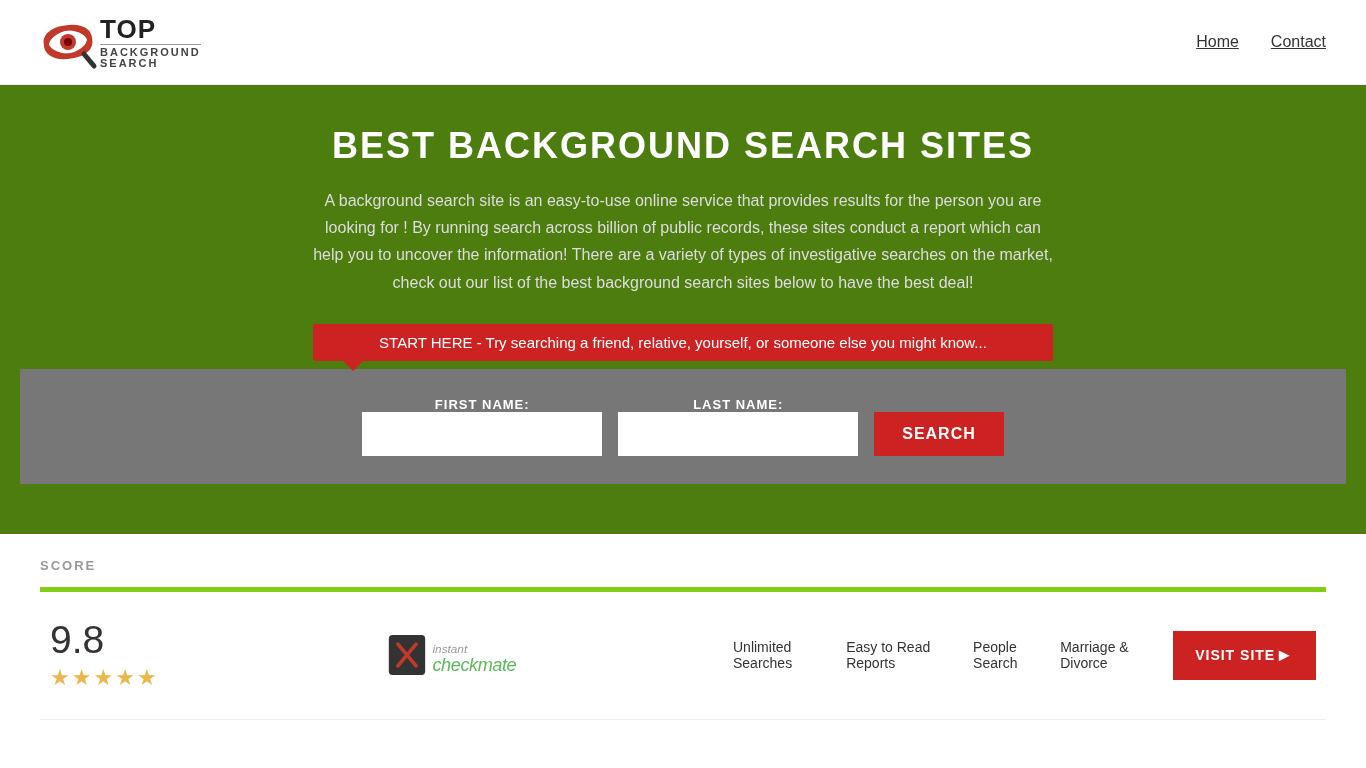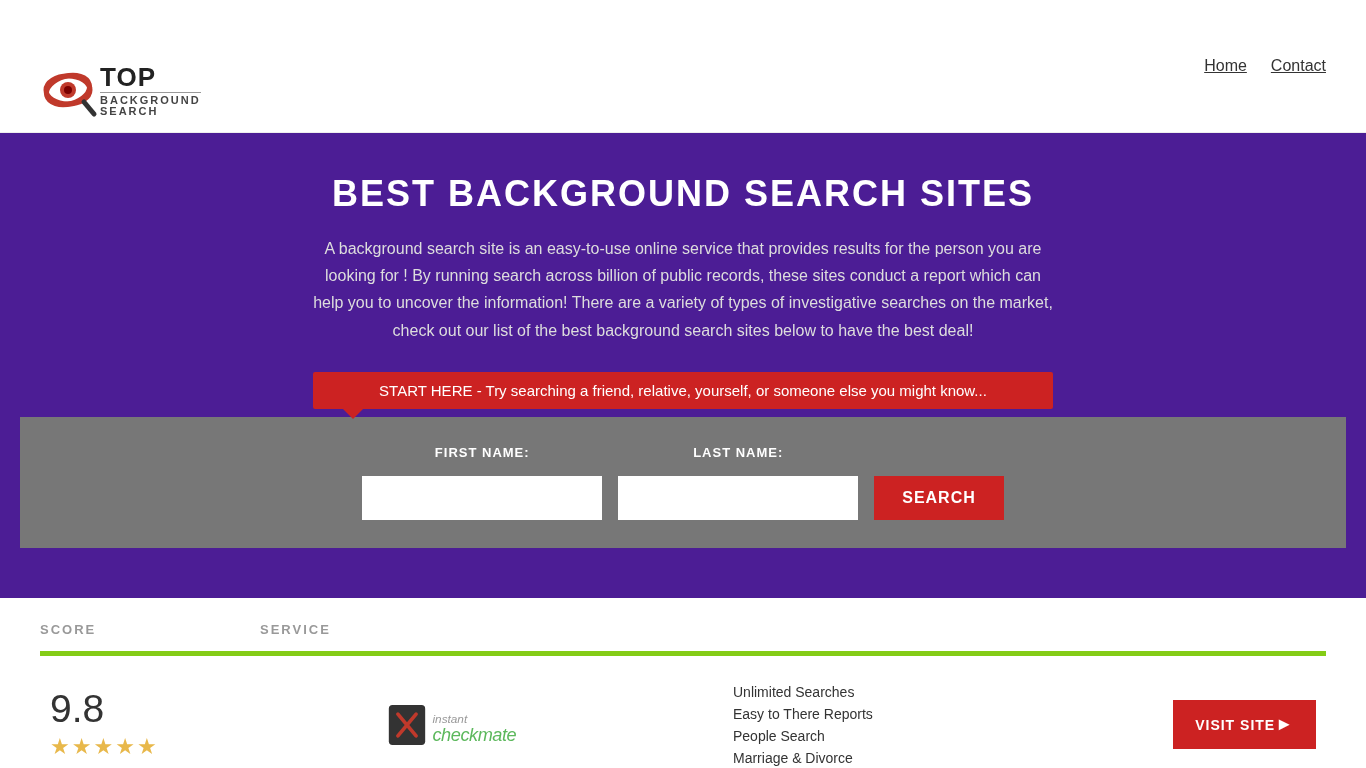--- a/index.html
+++ b/index.html
@@ -11,21 +11,20 @@
       align-items: center;
       justify-content: space-between;
       padding: 12px 40px;
       background: #fff;
       border-bottom: 1px solid #eee;
     }
     .logo-area {
       display: flex;
       align-items: center;
       gap: 0;
-      margin-top: 48px;
     }
     .logo-icon {
       width: 60px;
       height: 60px;
     }
     .logo-text {
       display: flex;
       flex-direction: column;
       line-height: 1;
     }
@@ -39,31 +38,31 @@
       font-size: 11px;
       font-weight: 700;
       color: #444;
       letter-spacing: 2px;
       border-top: 1px solid #999;
       padding-top: 2px;
       margin-top: 2px;
     }
     .nav {
       display: flex;
-      gap: 24px;
+      gap: 32px;
     }
     .nav a {
       text-decoration: underline;
       color: #333;
       font-size: 16px;
     }
 
     
     .hero {
-      background: #4c1d95;
+      background: #4d7c0f;
       padding: 40px 20px 50px;
       text-align: center;
       color: #fff;
     }
     .hero h1 {
       font-size: 36px;
       font-weight: 900;
       letter-spacing: 2px;
       color: #fff;
       margin-bottom: 20px;
@@ -103,21 +102,21 @@
     }
     .search-form-inner {
       display: flex;
       align-items: flex-end;
       justify-content: center;
       gap: 16px;
     }
     .form-group {
       display: flex;
       flex-direction: column;
-      gap: 16px;
+      gap: 0;
     }
     .form-group label {
       font-size: 13px;
       font-weight: 700;
       color: #fff;
       letter-spacing: 1px;
     }
     .form-group input {
       width: 240px;
       height: 44px;
@@ -192,21 +191,21 @@
     }
     .service-logo {
       max-width: 200px;
       height: 60px;
       display: flex;
       align-items: center;
       justify-content: center;
     }
     .features-col {
       display: flex;
-      flex-direction: column;
+      flex-direction: row;
       gap: 6px;
       padding-left: 20px;
     }
     .feature-item {
       font-size: 14px;
       color: #333;
     }
     .visit-col {
       display: flex;
       align-items: center;
@@ -272,21 +271,20 @@
       </div>
       <button class="search-btn">SEARCH</button>
     </div>
   </div>
 </section>
 
 <section class="results-section">
 
   <div class="table-header">
     <span>SCORE</span>
-    <span>SERVICE</span>
     <span></span>
   </div>
 
   <div class="result-row">
     <div class="score-col">
       <span class="score-number">9.8</span>
       <div class="stars">
         <span class="star">★</span>
         <span class="star">★</span>
         <span class="star">★</span>
@@ -306,21 +304,21 @@
           </g>
 
           <text x="50" y="28" font-family="Arial" font-size="13" fill="#999" font-style="italic">instant</text>
 
           <text x="50" y="48" font-family="Arial" font-size="20" font-weight="300" fill="#5cb85c" font-style="italic" letter-spacing="-0.5">checkmate</text>
         </svg>
       </div>
     </div>
     <div class="features-col">
       <span class="feature-item">Unlimited Searches</span>
-      <span class="feature-item">Easy to There Reports</span>
+      <span class="feature-item">Easy to Read Reports</span>
       <span class="feature-item">People Search</span>
       <span class="feature-item">Marriage &amp; Divorce</span>
     </div>
     <div class="visit-col">
       <button class="visit-btn">
         <span>VISIT SITE</span>
         <span class="arrow">►</span>
       </button>
     </div>
   </div>

